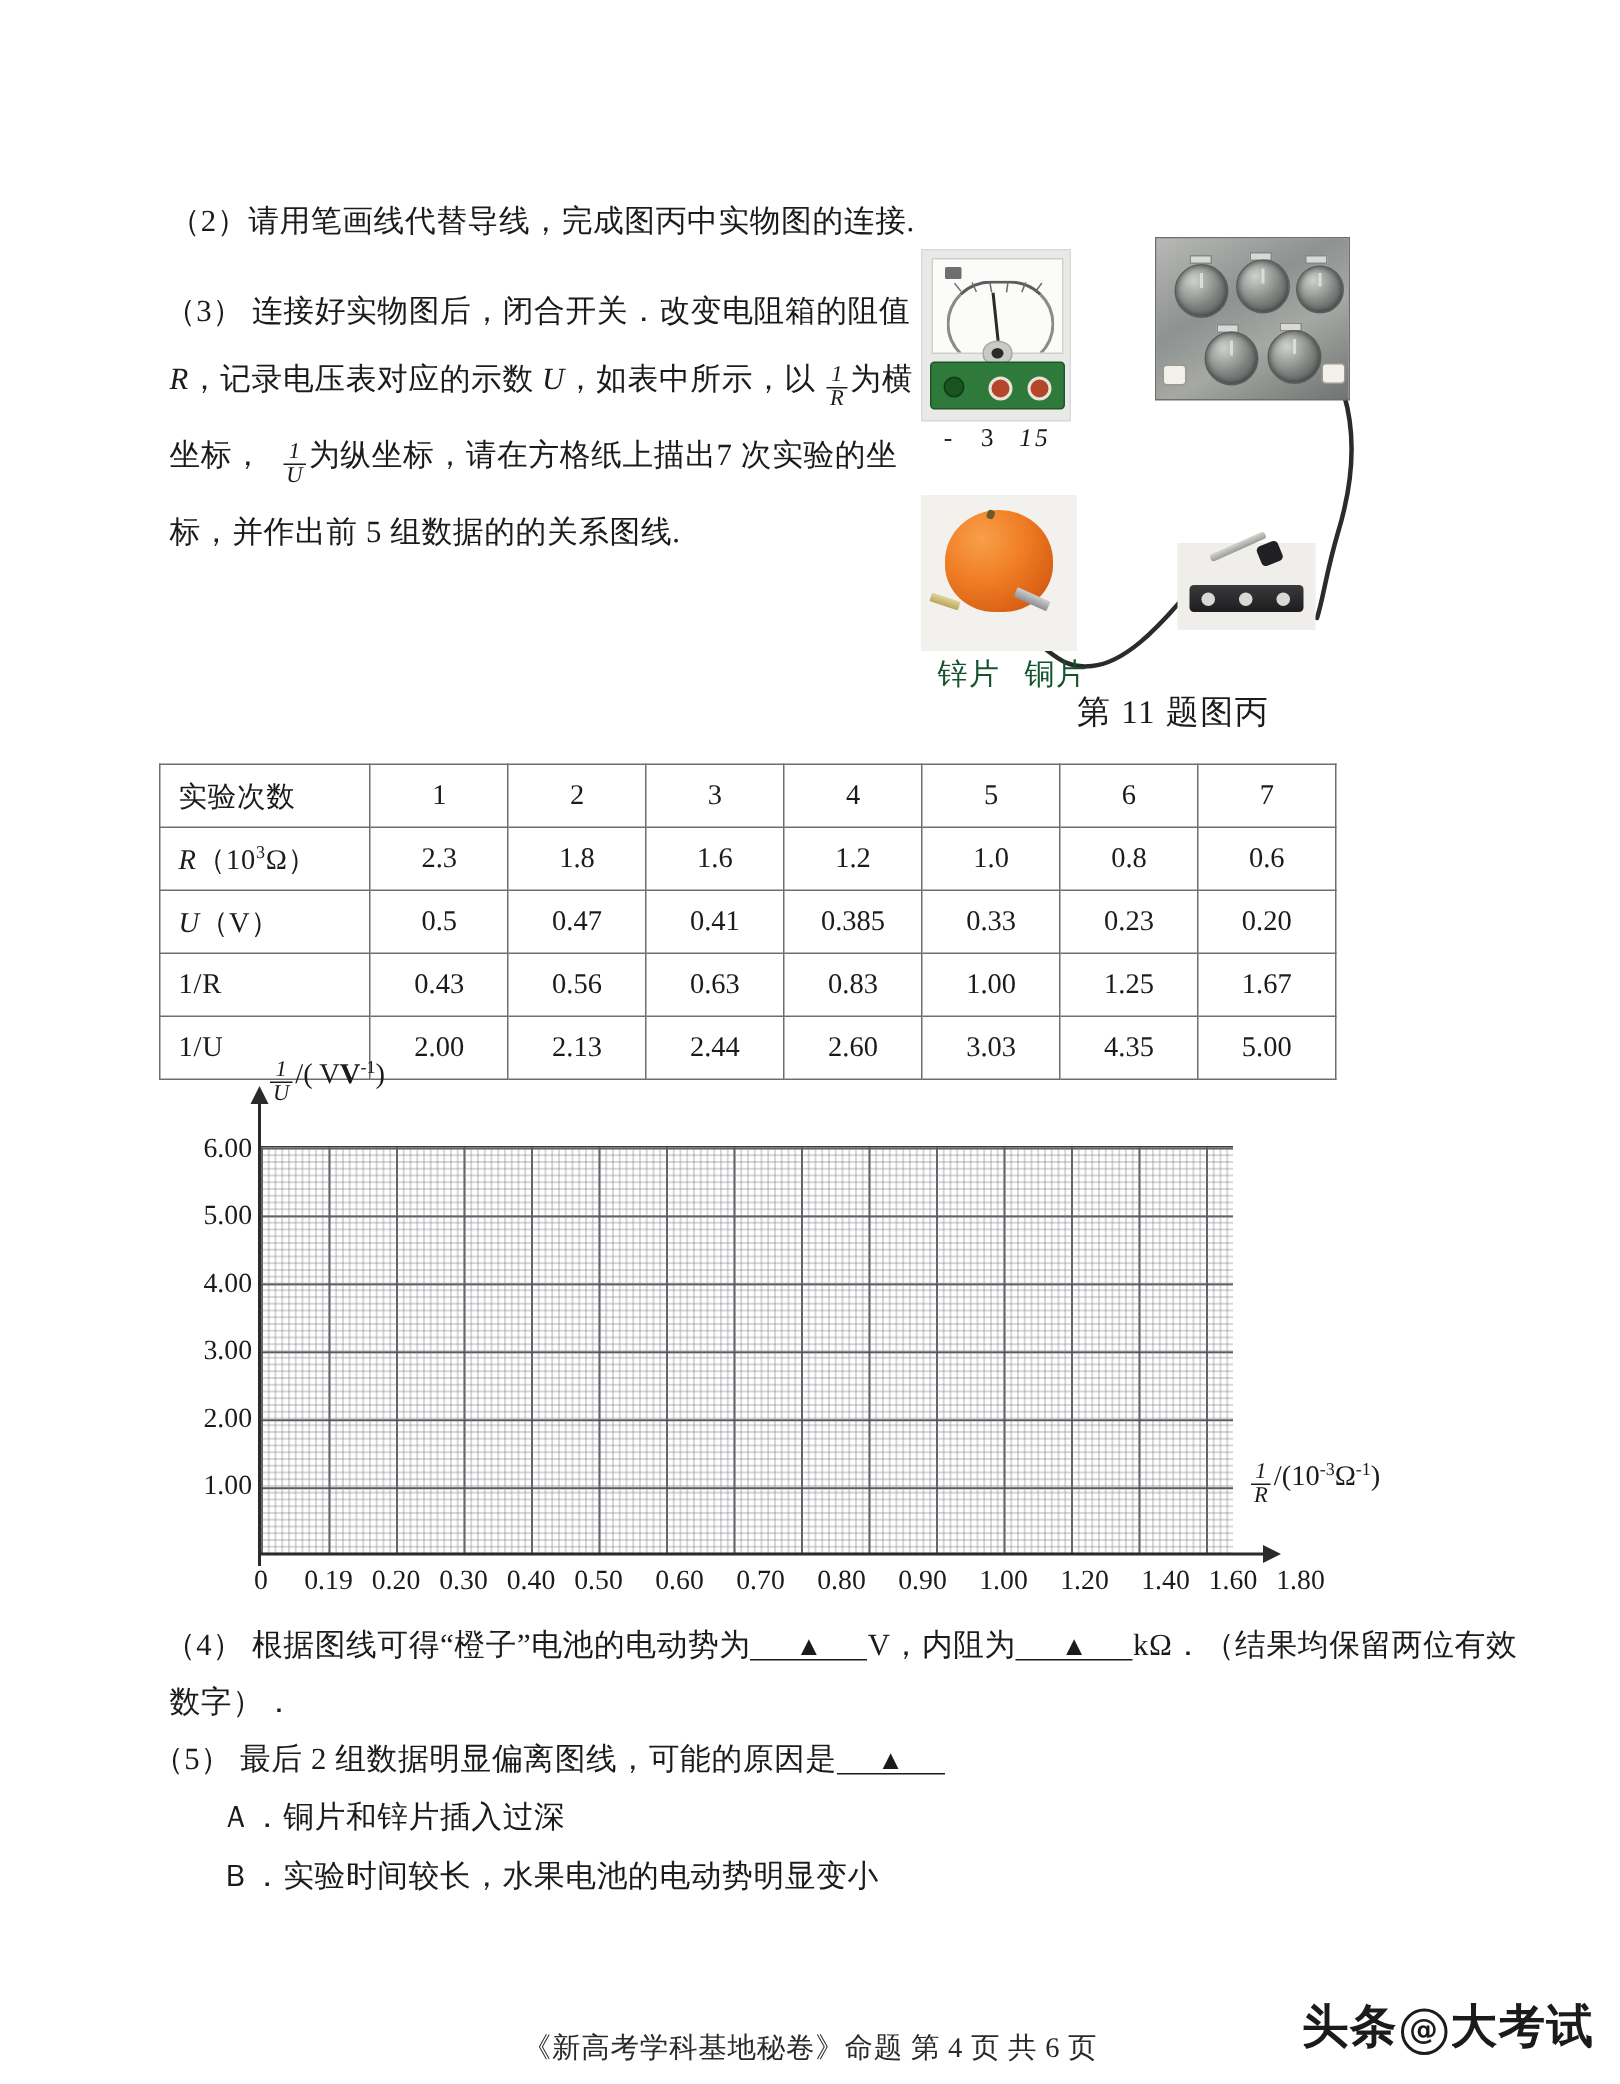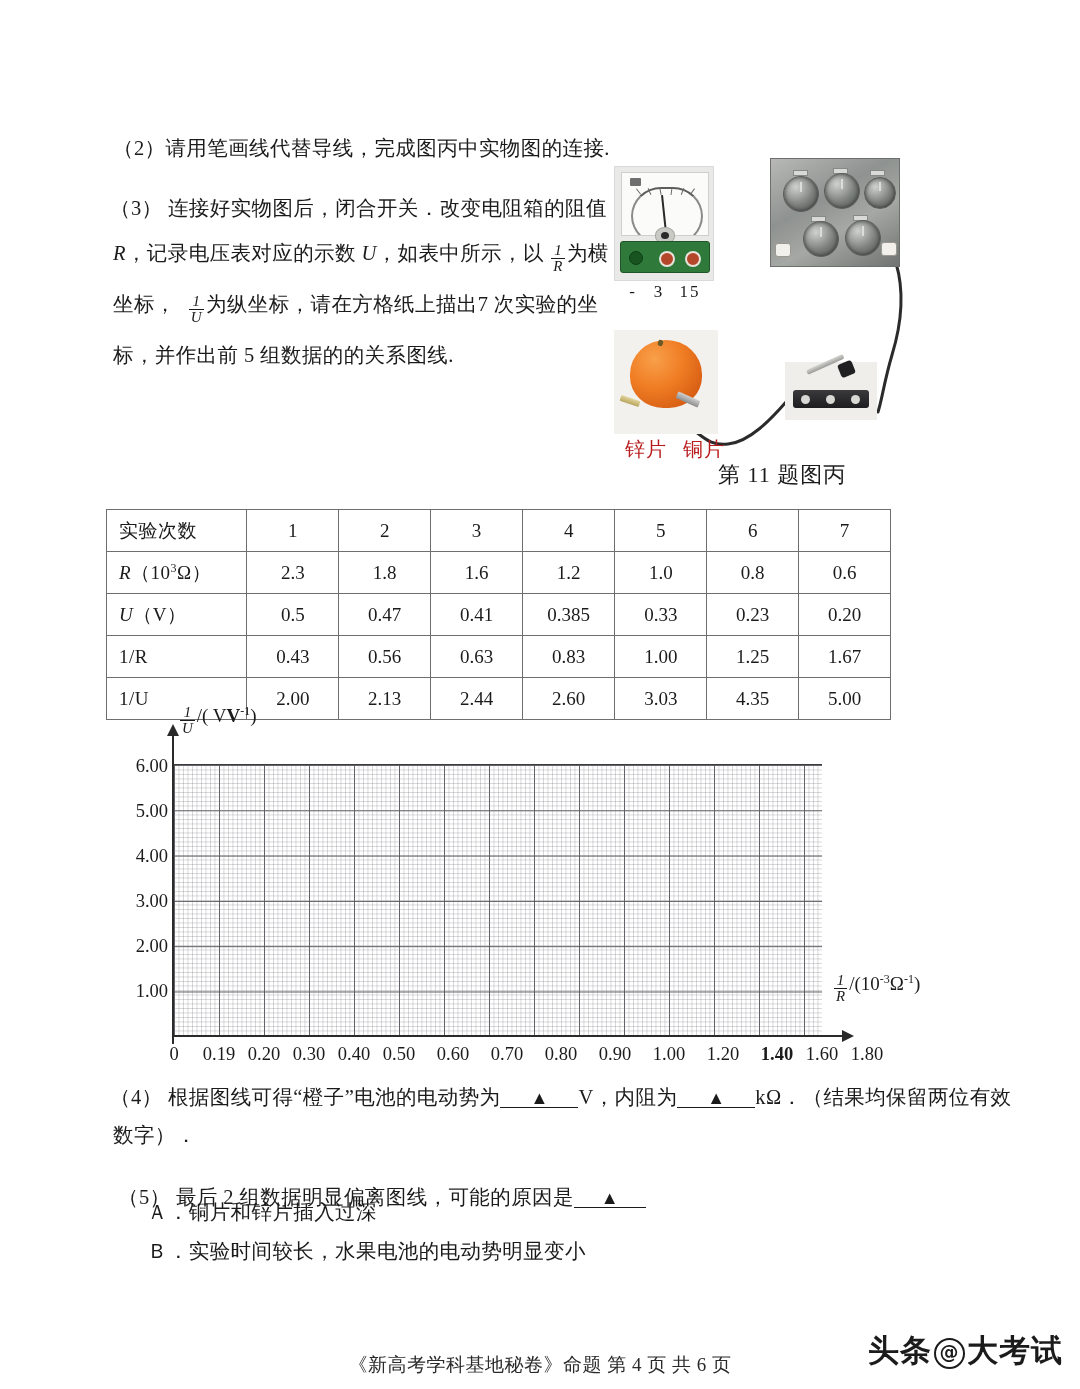--- a/index.html
+++ b/index.html
@@ -82,21 +82,21 @@
   .vm-post.neg { left:8px; background:#17541f; border:1px solid #0e3d15; }
   .vm-post.p3  { left:38px; background:#b4472a; border:2px solid #e8e4dc; }
   .vm-post.p15 { left:64px; background:#b4472a; border:2px solid #e8e4dc; }
   .vm-labels {
     position:absolute; left:14px; top:132px; width:100px;
     font-size:17px; letter-spacing:2px; color:#1b1b1b; text-align:center;
   }
   .vm-labels span { display:inline-block; }
   .vm-labels .l-neg { width:22px; }
   .vm-labels .l-3   { width:30px; }
-  .vm-labels .l-15  { width:32px; }
+  .vm-labels .l-15  { width:32px;font-style:italic; }
 
   
   .rbox {
     position:absolute; left:170px; top:8px; width:128px; height:107px;
     background:linear-gradient(150deg,#b8b9b6 0%,#8e9290 38%,#a5a8a4 62%,#6f7371 100%);
     border:1px solid #6d6f6d;
   }
   .rb-dial {
     position:absolute; border-radius:50%;
     background:radial-gradient(circle at 35% 30%, #cfd1ce 0%, #7c807d 55%, #4b4e4c 100%);
@@ -154,21 +154,21 @@
   .sw-knob {
     position:absolute; left:54px; top:0px; width:15px; height:14px;
     background:#202022; border-radius:3px; transform:rotate(-22deg);
   }
 
   
   .wire-svg { position:absolute; left:0; top:0; width:330px; height:330px; pointer-events:none; }
 
   .plate-labels {
     position:absolute; left:25px; top:286px;
-    font-size:20px; letter-spacing:1px; color:#b91c1c;
+    font-size:20px; letter-spacing:1px; color:#14532d;
   }
   .plate-labels .gap { display:inline-block; width:16px; }
   .fig-caption {
     position:absolute; left:118px; top:310px;
     font-size:22px; letter-spacing:1px; color:#1b1b1b; white-space:nowrap;
   }
 
   
   .data-table {
     position:absolute; left:106px; top:509px;
@@ -445,35 +445,35 @@
     <div class="xtick" style="left:144px;">0.20</div>
     <div class="xtick" style="left:189px;">0.30</div>
     <div class="xtick" style="left:234px;">0.40</div>
     <div class="xtick" style="left:279px;">0.50</div>
     <div class="xtick" style="left:333px;">0.60</div>
     <div class="xtick" style="left:387px;">0.70</div>
     <div class="xtick" style="left:441px;">0.80</div>
     <div class="xtick" style="left:495px;">0.90</div>
     <div class="xtick" style="left:549px;">1.00</div>
     <div class="xtick" style="left:603px;">1.20</div>
-    <div class="xtick" style="left:657px;font-weight:bold;">1.40</div>
+    <div class="xtick" style="left:657px;">1.40</div>
     <div class="xtick" style="left:702px;">1.60</div>
     <div class="xtick" style="left:747px;">1.80</div>
 
     <div class="xlabel-unit">
       <span class="frac"><span class="num">1</span><span class="den">R</span></span><span>/(10</span><span class="sup-neg">-3</span><span>Ω</span><span class="sup-neg">-1</span><span>)</span>
     </div>
   </div>
 
   <div class="qtext" style="left:110px; top:1087px;">
     <span>（4） 根据图线可得“橙子”电池的电动势为</span><span class="blank" style="width:78px;">▲</span><span>V</span><span>，内阻为</span><span class="blank" style="width:78px;">▲</span><span>kΩ</span><span>．（结果均保留两位有效</span>
   </div>
   <div class="qtext" style="left:113px; top:1125px;">数字）．</div>
 
-  <div class="qtext" style="left:118px; top:1163px;margin-top:24px;">
+  <div class="qtext" style="left:102px; top:1163px;">
     <span>（5） 最后 2 组数据明显偏离图线，可能的原因是</span><span class="blank" style="width:72px;">▲</span>
   </div>
 
   <div class="qtext" style="left:147px; top:1202px;">Ａ．铜片和锌片插入过深</div>
   <div class="qtext" style="left:147px; top:1241px;">Ｂ．实验时间较长，水果电池的电动势明显变小</div>
 
   <div class="footer">《新高考学科基地秘卷》命题    第 4 页 共 6 页</div>
 
   <div class="watermark">
     <span>头条</span><span class="wm-at">@</span><span>大考试</span>

